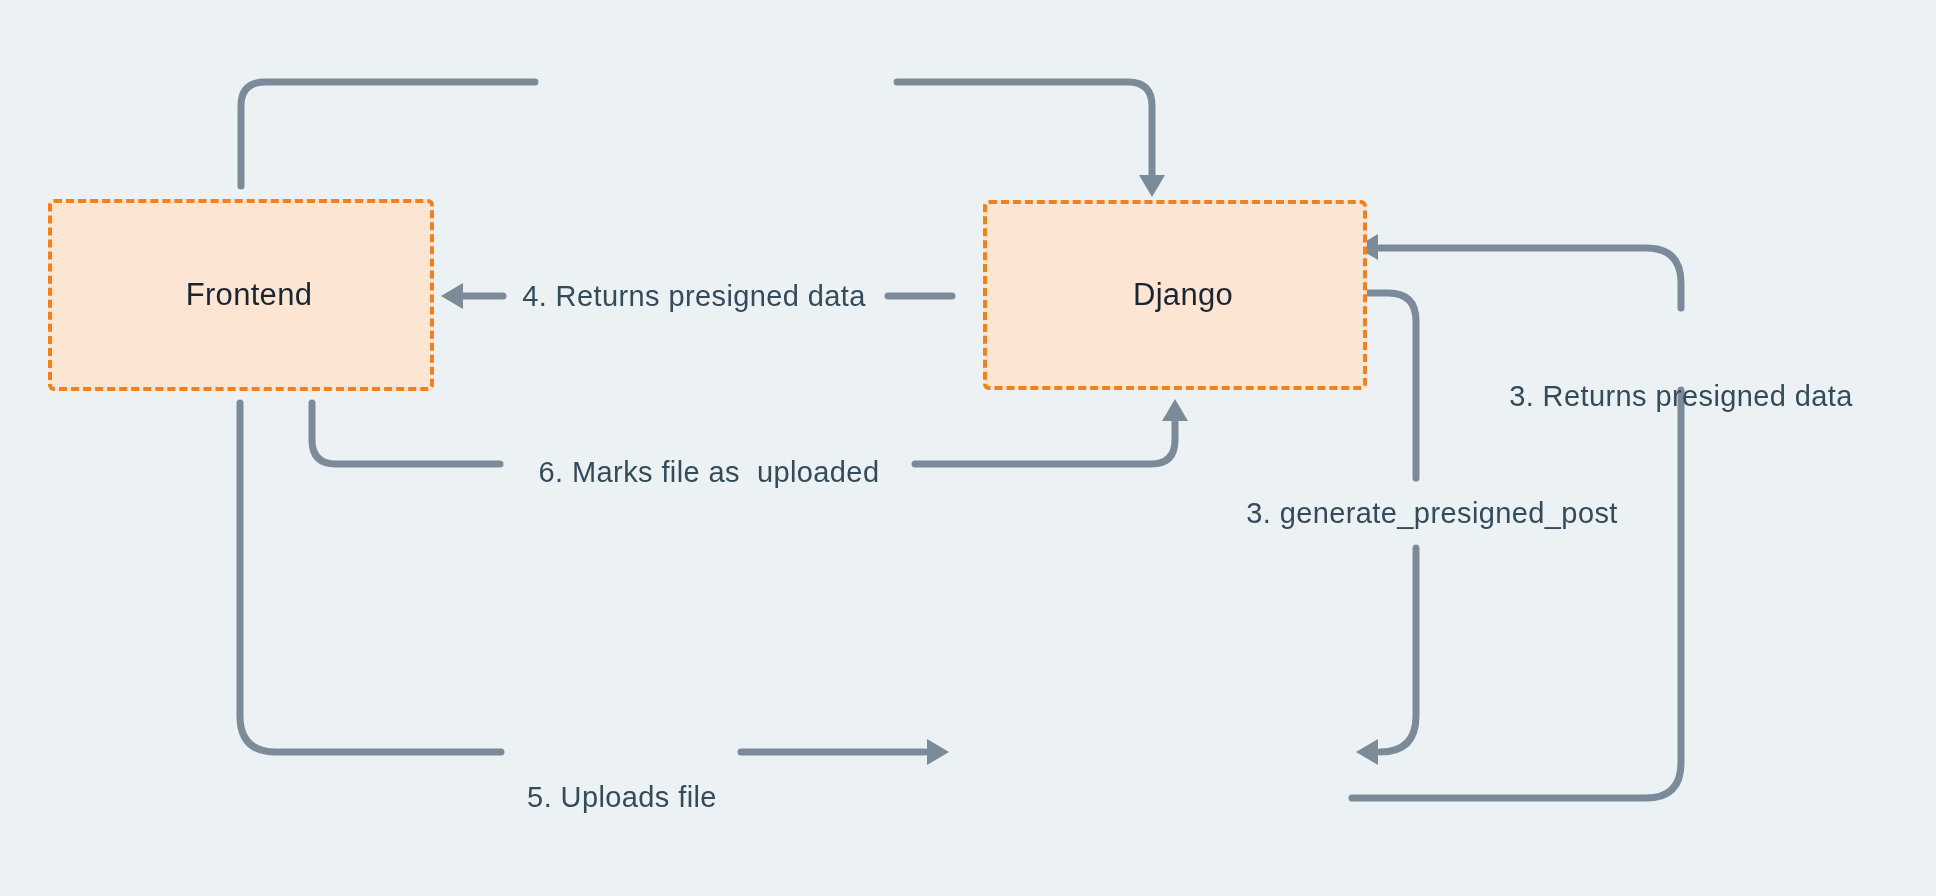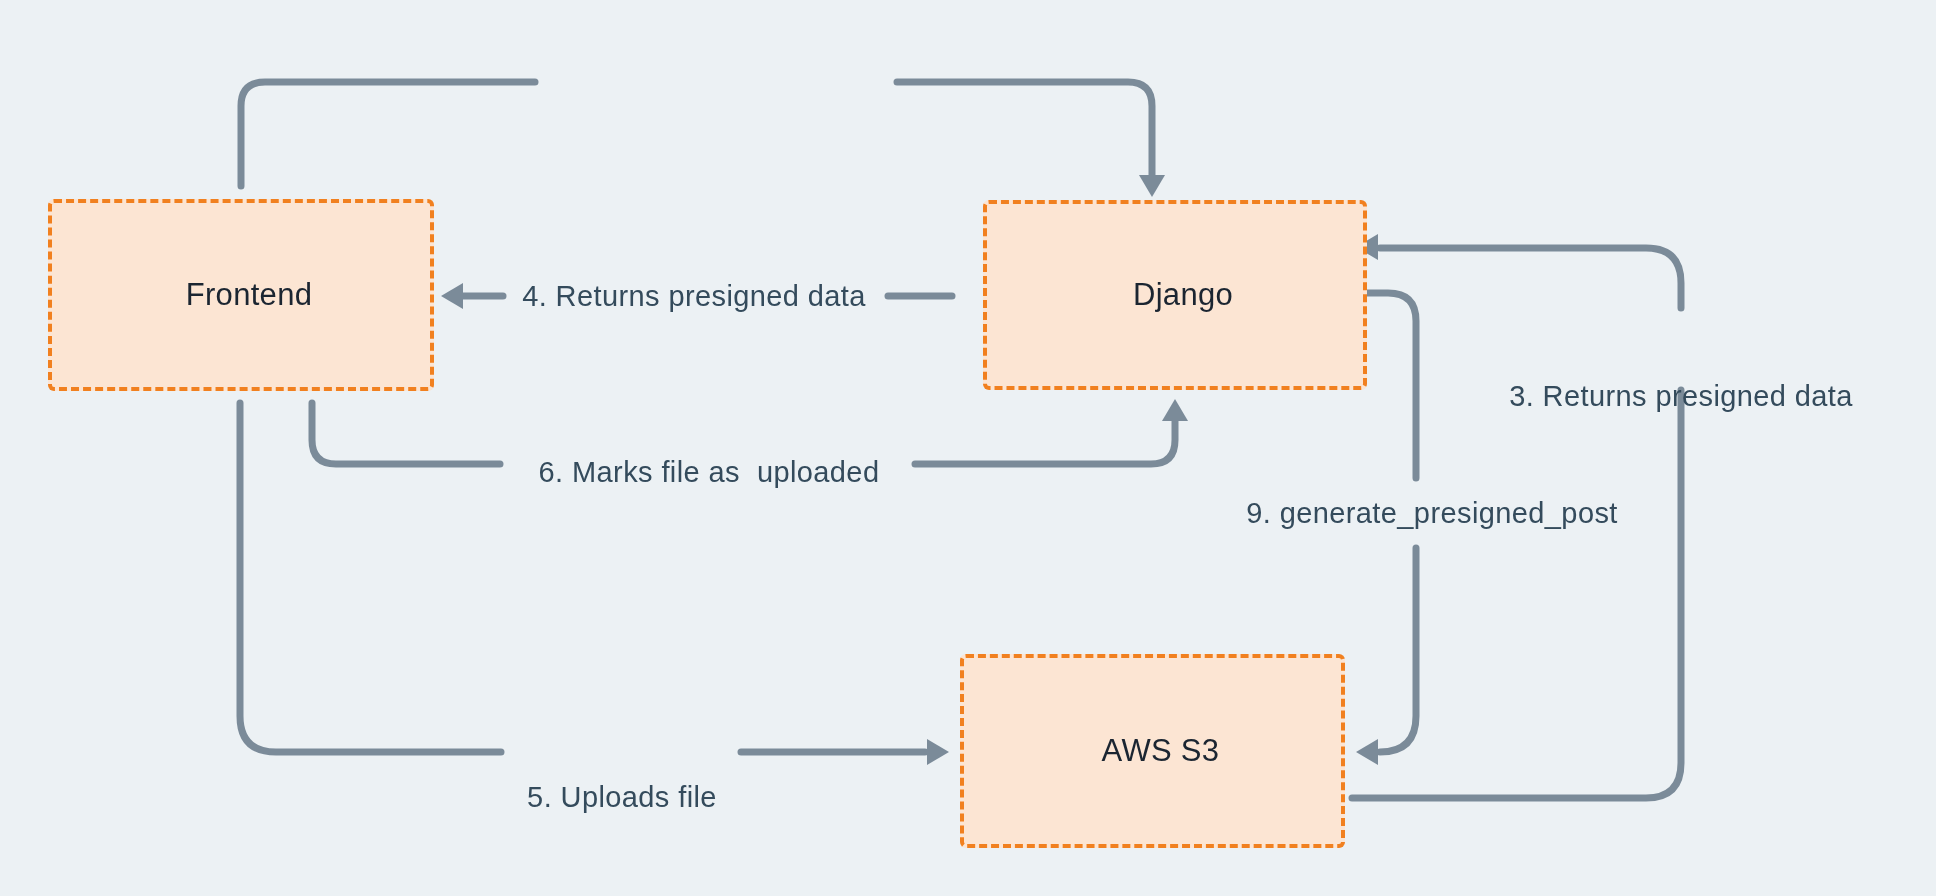--- a/index.html
+++ b/index.html
@@ -97,23 +97,20 @@
     <path d="M 741 752 L 925 752"></path>
     <polygon points="949,752 927,739 927,765"></polygon>
   </svg>
 
   <div class="node node-frontend">
     <span class="node-label">Frontend</span>
   </div>
   <div class="node node-django">
     <span class="node-label">Django</span>
   </div>
-  <div class="node node-awss3">
-    <span class="node-label">AWS S3</span>
-  </div>
 
-  <div class="edge-label edge-label-2">9. generate_presigned_post</div>
+  <div class="edge-label edge-label-2">3. generate_presigned_post</div>
   <div class="edge-label edge-label-3">3. Returns presigned data</div>
   <div class="edge-label edge-label-4">4. Returns presigned data</div>
   <div class="edge-label edge-label-5">5. Uploads file</div>
   <div class="edge-label edge-label-6">6. Marks file as  uploaded</div>
 
 </div>
 
 </body></html>

